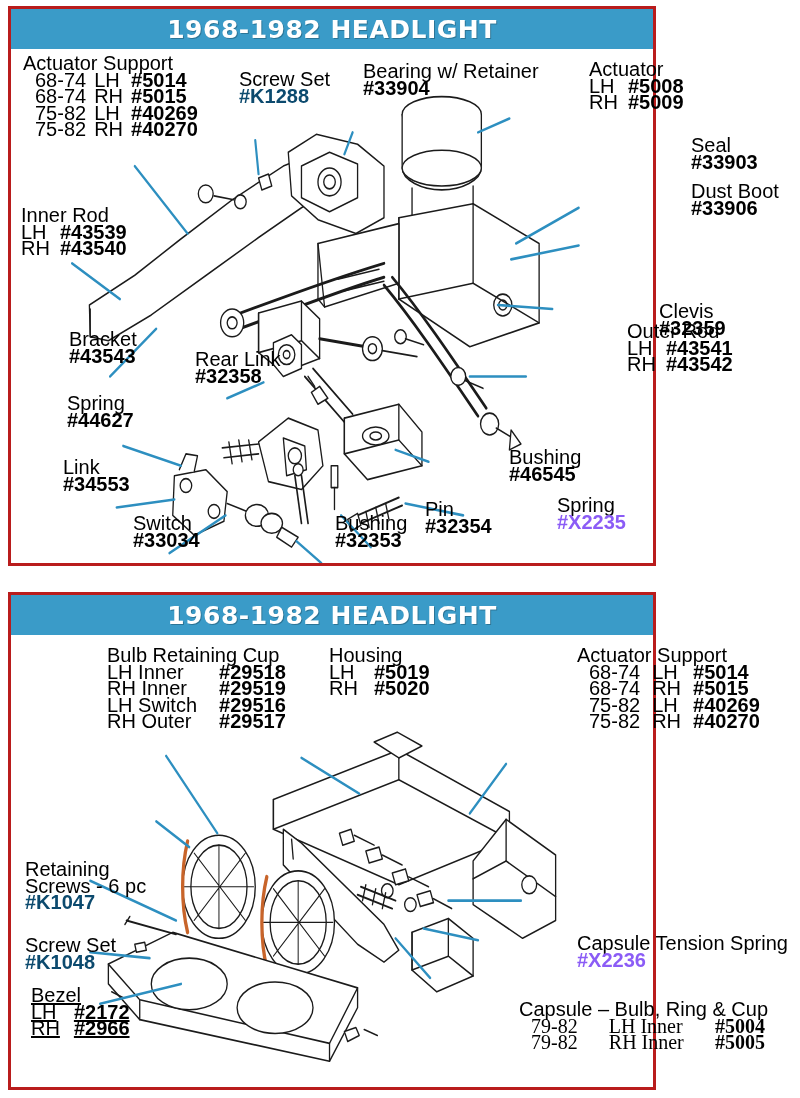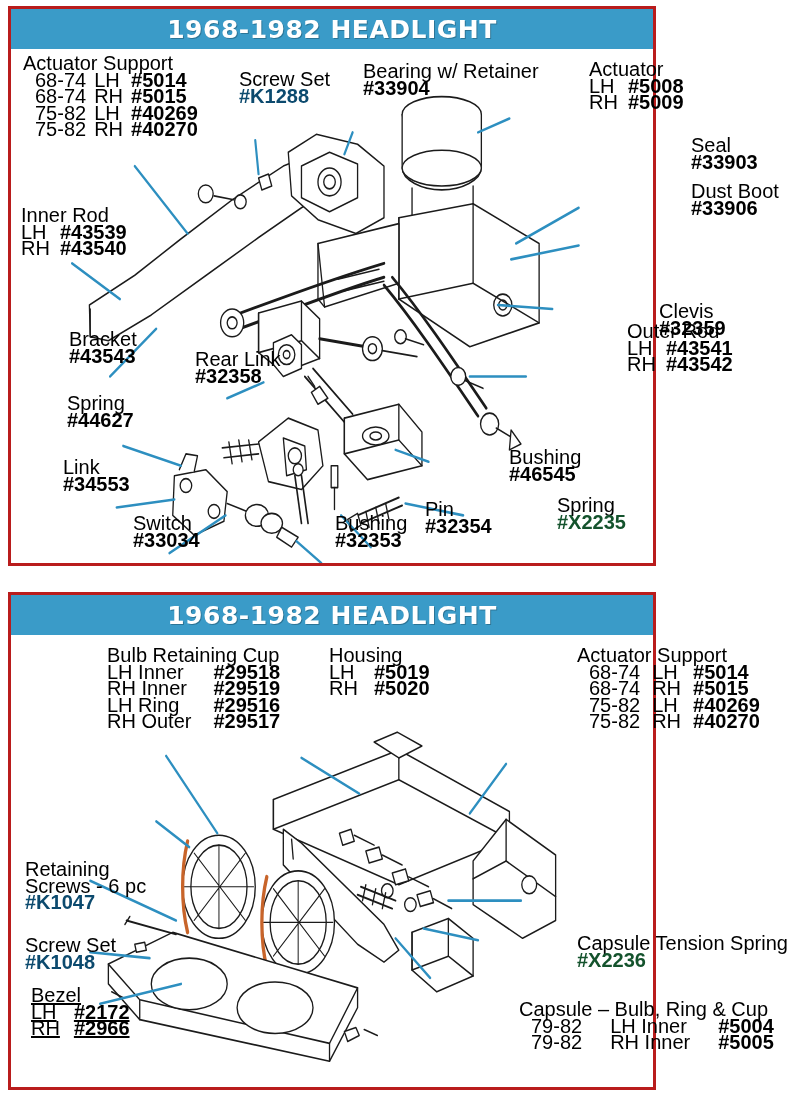--- a/index.html
+++ b/index.html
@@ -13,21 +13,21 @@
   .panel-header{height:40px;background:#3a9bc8;display:flex;align-items:center;justify-content:center;}
   .panel-title{color:#ffffff;font-size:25px;font-weight:bold;letter-spacing:0.5px;font-family:"DejaVu Sans",sans-serif;text-shadow:1px 1px 0 rgba(0,0,0,.25);}
 
   .canvas{position:relative;width:100%;height:calc(100% - 40px);}
 
   svg.art{position:absolute;left:0;top:0;width:100%;height:100%;}
 
   .lbl{position:absolute;font-size:20px;line-height:16.5px;color:#000;white-space:nowrap;font-family:"Liberation Sans",sans-serif;}
   .lbl .pn{font-weight:bold;}
   .pn.blue{color:#0c4a6e;}
-  .pn.red{color:#14532d;}
+  .pn.red{color:#8b5cf6;}
   .tbl{display:grid;grid-template-columns:auto auto;column-gap:10px;row-gap:0px;}
   .tbl3{display:grid;grid-template-columns:auto auto auto;column-gap:8px;row-gap:0px;margin-left:12px;}
   .tbl .v,.tbl3 .v{font-weight:bold;}
 </style>
 </head>
 <body>
 
 <div class="page">
 
   <div class="panel" id="panel-top">
@@ -367,21 +367,21 @@
         </g>
       </svg>
 
       <div class="lbl" style="left:96px;top:12px;">
         <div>Bulb Retaining Cup</div>
         <div class="tbl" style="column-gap:22px;">
           <span class="k">LH Inner</span>
           <span class="v">#29518</span>
           <span class="k">RH Inner</span>
           <span class="v">#29519</span>
-          <span class="k">LH Ring</span>
+          <span class="k">LH Switch</span>
           <span class="v">#29516</span>
           <span class="k">RH Outer</span>
           <span class="v">#29517</span>
         </div>
       </div>
 
       <div class="lbl" style="left:318px;top:12px;">
         <div>Housing</div>
         <div class="tbl" style="column-gap:16px;">
           <span class="k">LH</span>
@@ -432,21 +432,21 @@
       </div>
 
 
       <div class="lbl" style="left:566px;top:300px;">
         <div>Capsule Tension Spring</div>
         <div class="pn red">#X2236</div>
       </div>
 
       <div class="lbl" style="left:508px;top:366px;">
         <div>Capsule – Bulb, Ring &amp; Cup</div>
-        <div class="tbl3" style="column-gap:28px;">
+        <div class="tbl3" style="column-gap:28px;font-family:Liberation Serif, serif;">
           <span class="k">79-82</span>
           <span class="k">LH Inner</span>
           <span class="v">#5004</span>
           <span class="k">79-82</span>
           <span class="k">RH Inner</span>
           <span class="v">#5005</span>
         </div>
       </div>
 
     </div>

